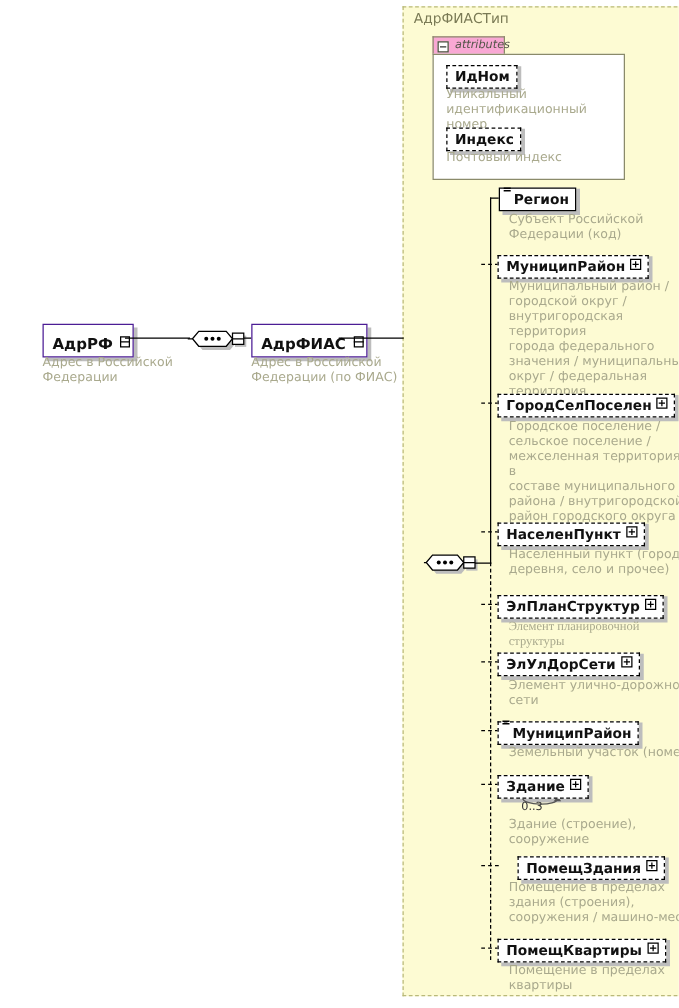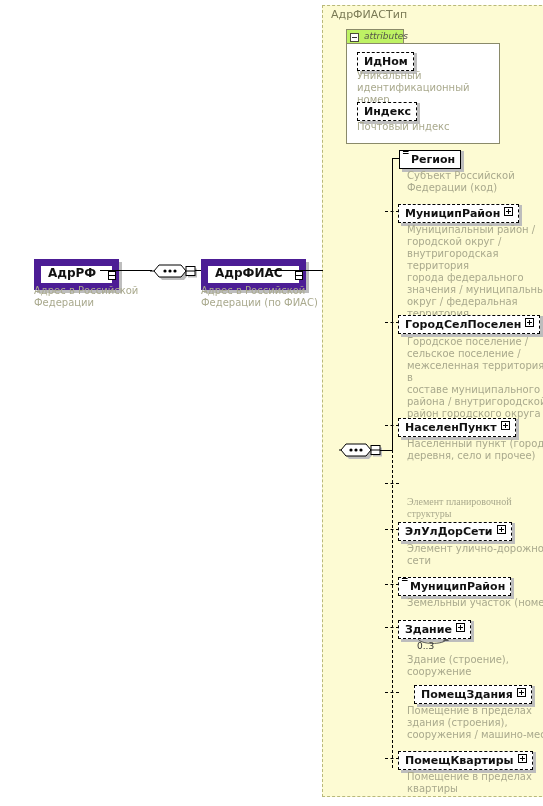--- a/index.html
+++ b/index.html
@@ -15,21 +15,21 @@
     background:#fdfbd3;border:1px dashed #b9b97a;box-sizing:border-box;
   }
   .type-title{
     position:absolute;left:312px;top:8px;
     font-size:11px;color:#7a7a55;font-weight:normal;white-space:nowrap;
   }
 
   
   .attr-tab{
     position:absolute;left:327px;top:29px;width:58px;height:15px;
-    background:#bef264;border:1px solid #8a8a6a;border-bottom:none;
+    background:#f9a8d4;border:1px solid #8a8a6a;border-bottom:none;
     box-sizing:border-box;
   }
   .attr-tab .tab-label{
     position:absolute;left:17px;top:1px;font-size:9px;font-style:italic;
     color:#55554a;white-space:nowrap;
   }
   .attr-minus{
     position:absolute;left:3px;top:3px;width:9px;height:9px;
     border:1px solid #4a4a3a;background:#fff;box-sizing:border-box;
   }
@@ -81,22 +81,22 @@
   }
   .attr-desc{
     position:absolute;font-size:10px;color:#a9a98d;line-height:12px;white-space:pre-line;
   }
   .card{
     position:absolute;font-size:9px;color:#333;
   }
 
   
   .leafbox{
-    position:relative;display:inline-block;background:#fff;border:7px solid #4c1d95;
-    font-size:12px;font-weight:bold;color:#111;padding:1px 16px 3px 7px;
+    position:relative;display:inline-block;background:#fff;border:1px solid #4c1d95;
+    font-size:12px;font-weight:bold;color:#111;padding:9px 16px 3px 7px;
     white-space:nowrap;line-height:13px;box-sizing:border-box;
   }
   .stub{
     position:absolute;right:3px;top:50%;margin-top:-4px;
     width:8px;height:9px;border:1px solid #000;background:#fff;box-sizing:border-box;
   }
   .stub:after{
     content:"";position:absolute;left:-1px;top:3px;width:8px;height:1px;background:#000;
   }
 
@@ -259,20 +259,28 @@
       <div class="shadow"></div>
       <div class="nodebox opt">
         <span>НаселенПункт</span><span class="plus"></span>
       </div>
     </div>
   </div>
   <div class="desc" style="left:388px;top:438px;width:150px;">Населенный пункт (город,
 деревня, село и прочее)</div>
 
   <div class="dash-h" style="left:366px;top:483px;width:14px;"></div>
+  <div class="node" style="left:379px;top:474px;">
+    <div class="boxwrap">
+      <div class="shadow"></div>
+      <div class="nodebox opt">
+        <span>ЭлПланСтруктур</span><span class="plus"></span>
+      </div>
+    </div>
+  </div>
   <div class="desc" style="left:388px;top:496px;width:150px;font-family:Liberation Serif, serif;">Элемент планировочной
 структуры</div>
 
   <div class="dash-h" style="left:366px;top:529px;width:14px;"></div>
   <div class="node" style="left:379px;top:520px;">
     <div class="boxwrap">
       <div class="shadow"></div>
       <div class="nodebox opt">
         <span>ЭлУлДорСети</span><span class="plus"></span>
       </div>

